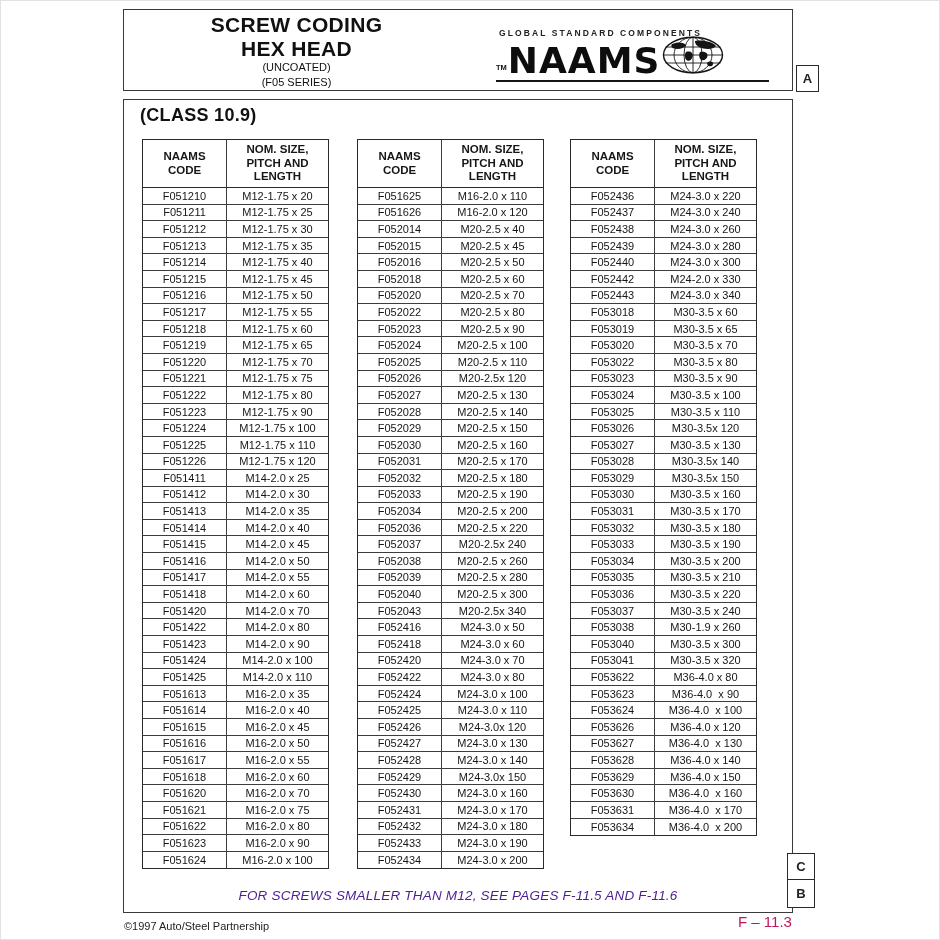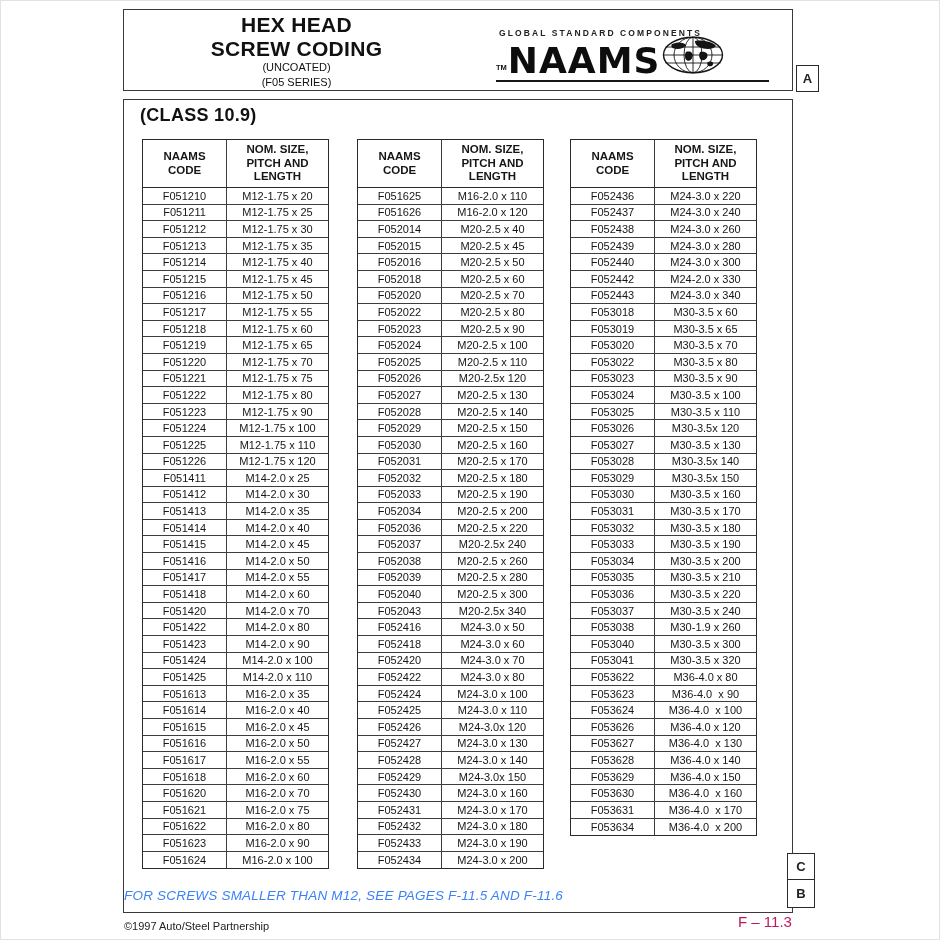--- a/index.html
+++ b/index.html
@@ -44,36 +44,36 @@
   .thead{display:flex;height:47px;border-bottom:1.5px solid #2b2b2b;}
   .trow{display:flex;height:16.6px;border-bottom:1px solid #3d3d3d;box-sizing:border-box;}
   .tbody .trow:last-child{border-bottom:none;}
   .tcell{display:flex;align-items:center;justify-content:center;box-sizing:border-box;
          font-size:11px;color:#161616;}
   .tcell.code{width:84px;border-right:1px solid #3d3d3d;}
   .tcell.size{flex:1;}
   .thead .tcell{font-weight:bold;font-size:11.5px;line-height:1.18;text-align:center;white-space:pre-line;}
   .tbody .tcell{white-space:pre;}
 
-  #footnote{position:absolute;left:0;right:0;bottom:9px;
-            font-size:13.5px;font-style:italic;letter-spacing:.2px;color:#3b82f6;}
+  #footnote{position:absolute;left:0;right:0;bottom:9px;text-align:center;
+            font-size:13.5px;font-style:italic;letter-spacing:.2px;color:#4c1d95;}
 
   
   #copyright{position:absolute;left:123px;top:919px;font-size:11px;color:#222;}
   #page-number{position:absolute;left:737px;top:912px;font-size:15px;color:#be185d;}
 </style>
 </head>
 <body>
 
 <div id="page">
 
   <div id="header-box">
     <div id="title-block">
+      <div class="title-line">SCREW CODING</div>
       <div class="title-line">HEX HEAD</div>
-      <div class="title-line">SCREW CODING</div>
       <div class="subtitle-line">(UNCOATED)</div>
       <div class="subtitle-line">(F05 SERIES)</div>
     </div>
 
     <div id="brand-block">
       <div id="tagline">GLOBAL STANDARD COMPONENTS</div>
       <div id="logo-row">
         <span id="tm-mark">TM</span>
         <span id="brand-name">NAAMS</span>
         <span id="globe">

